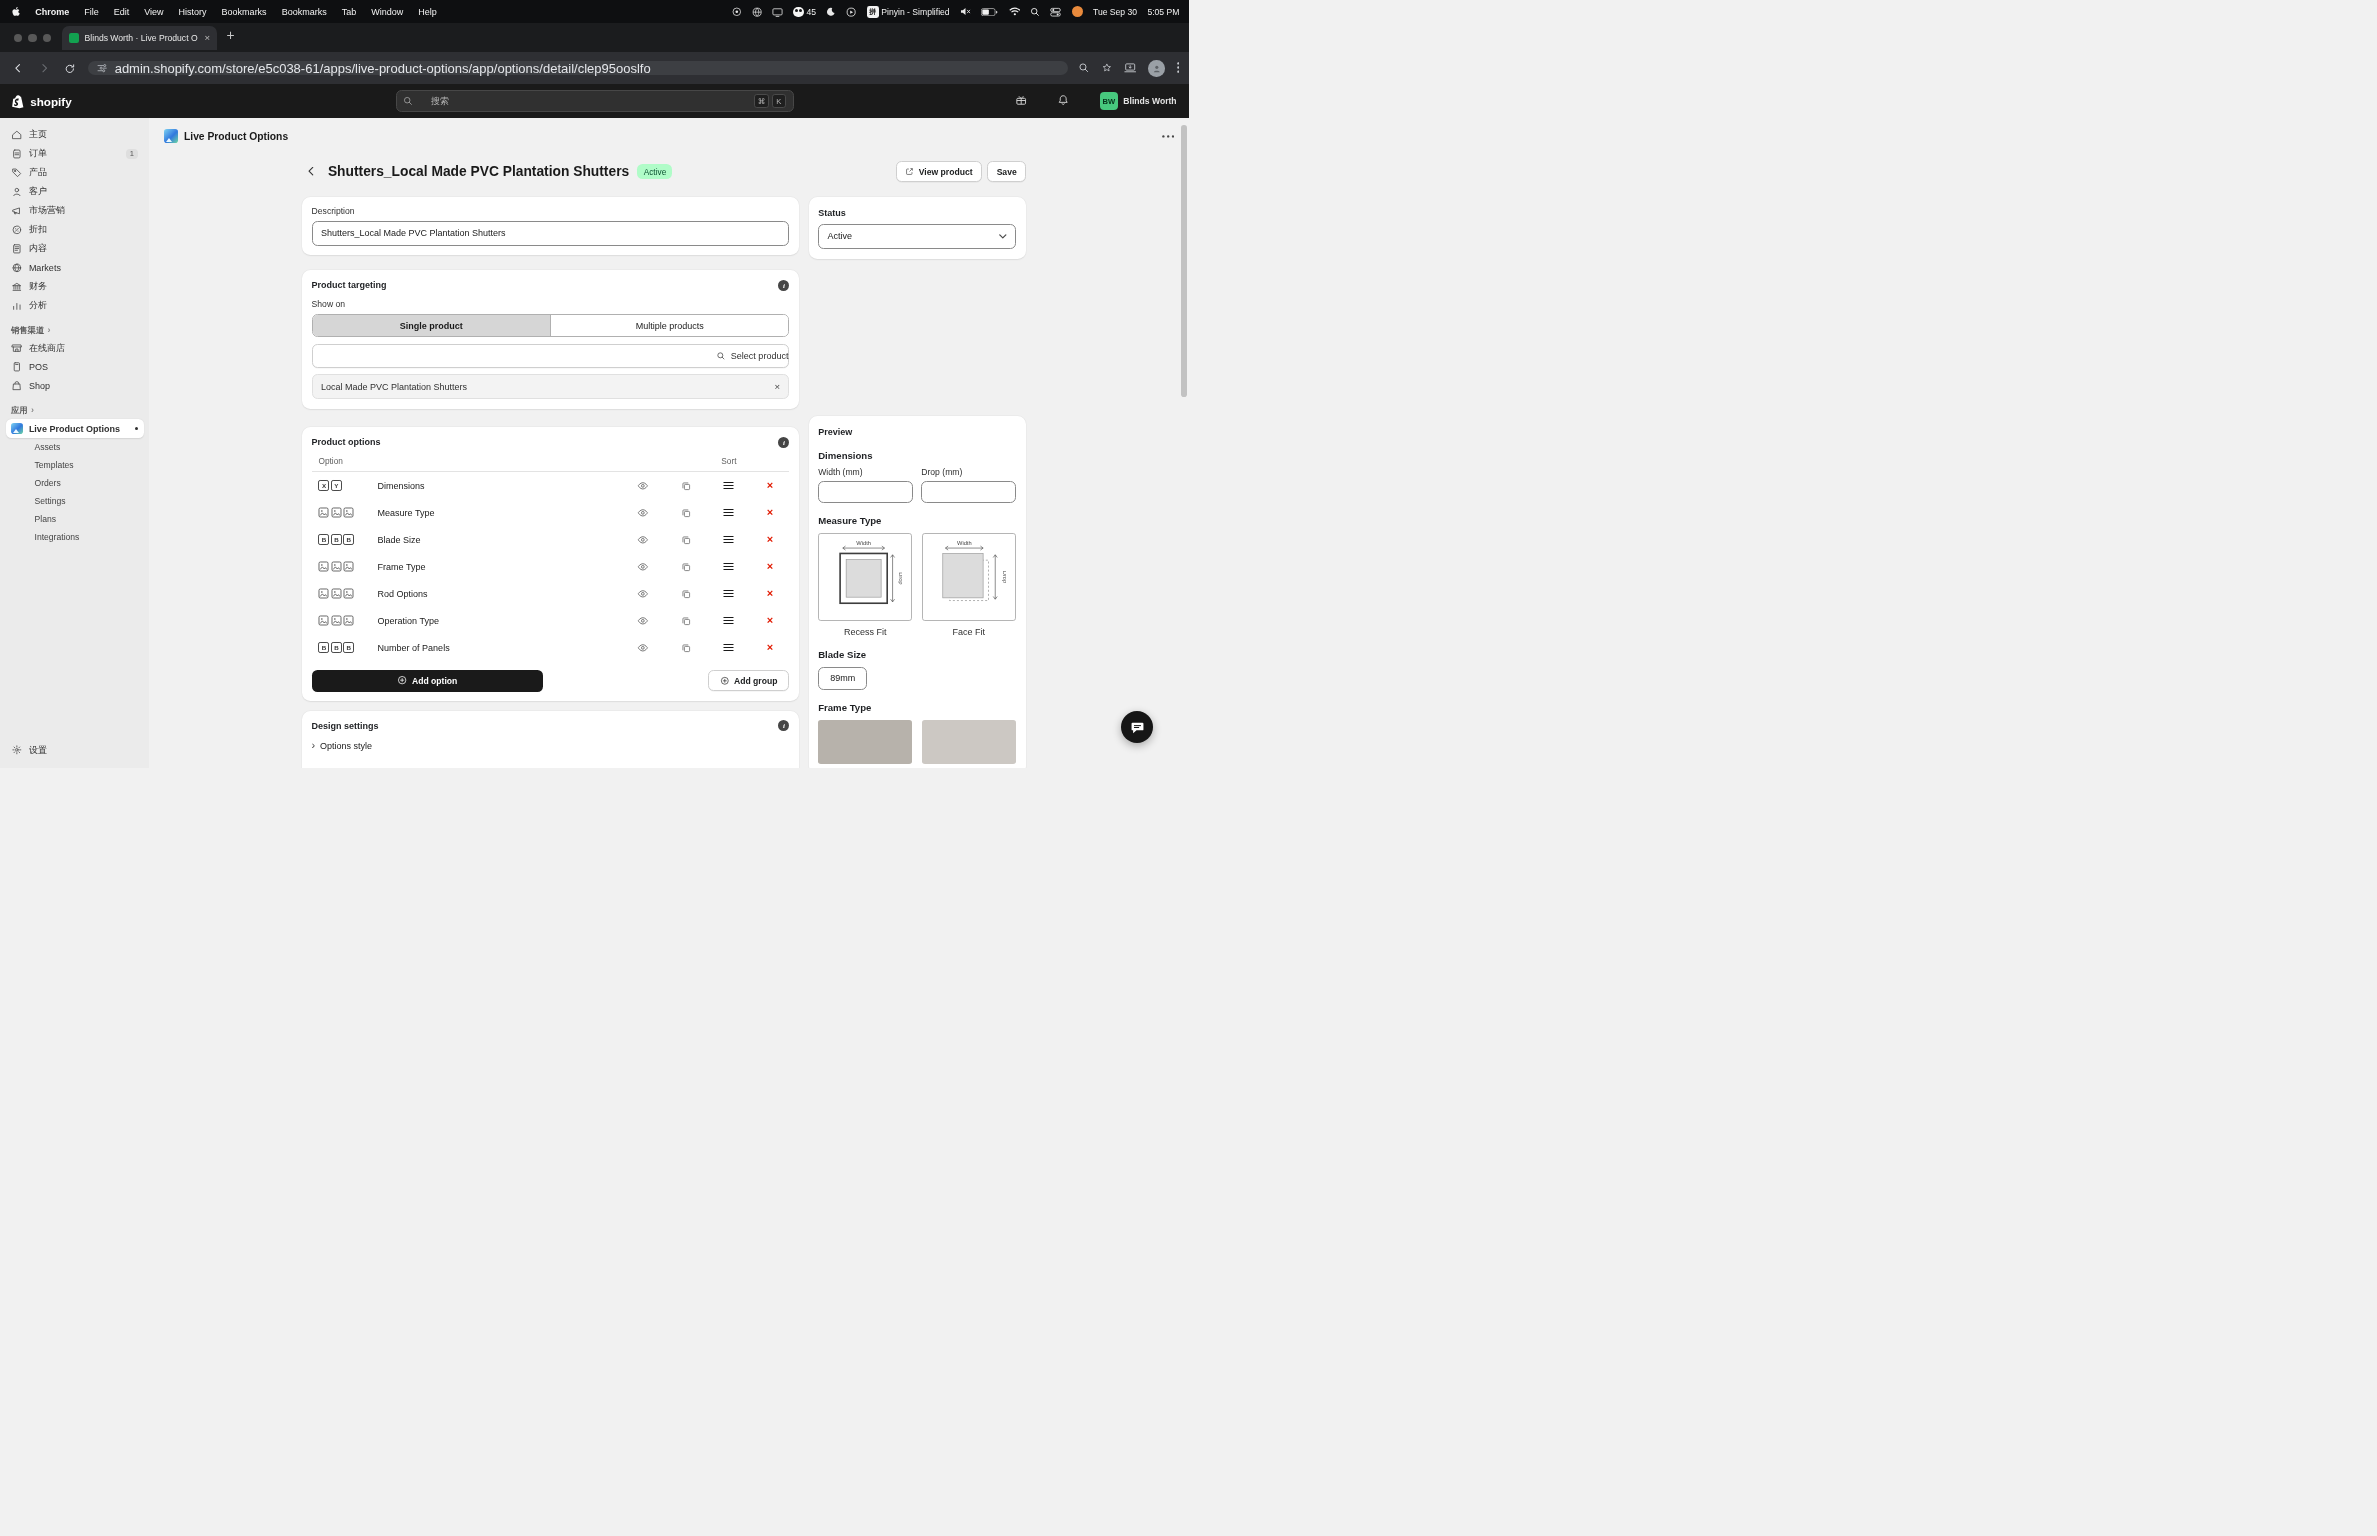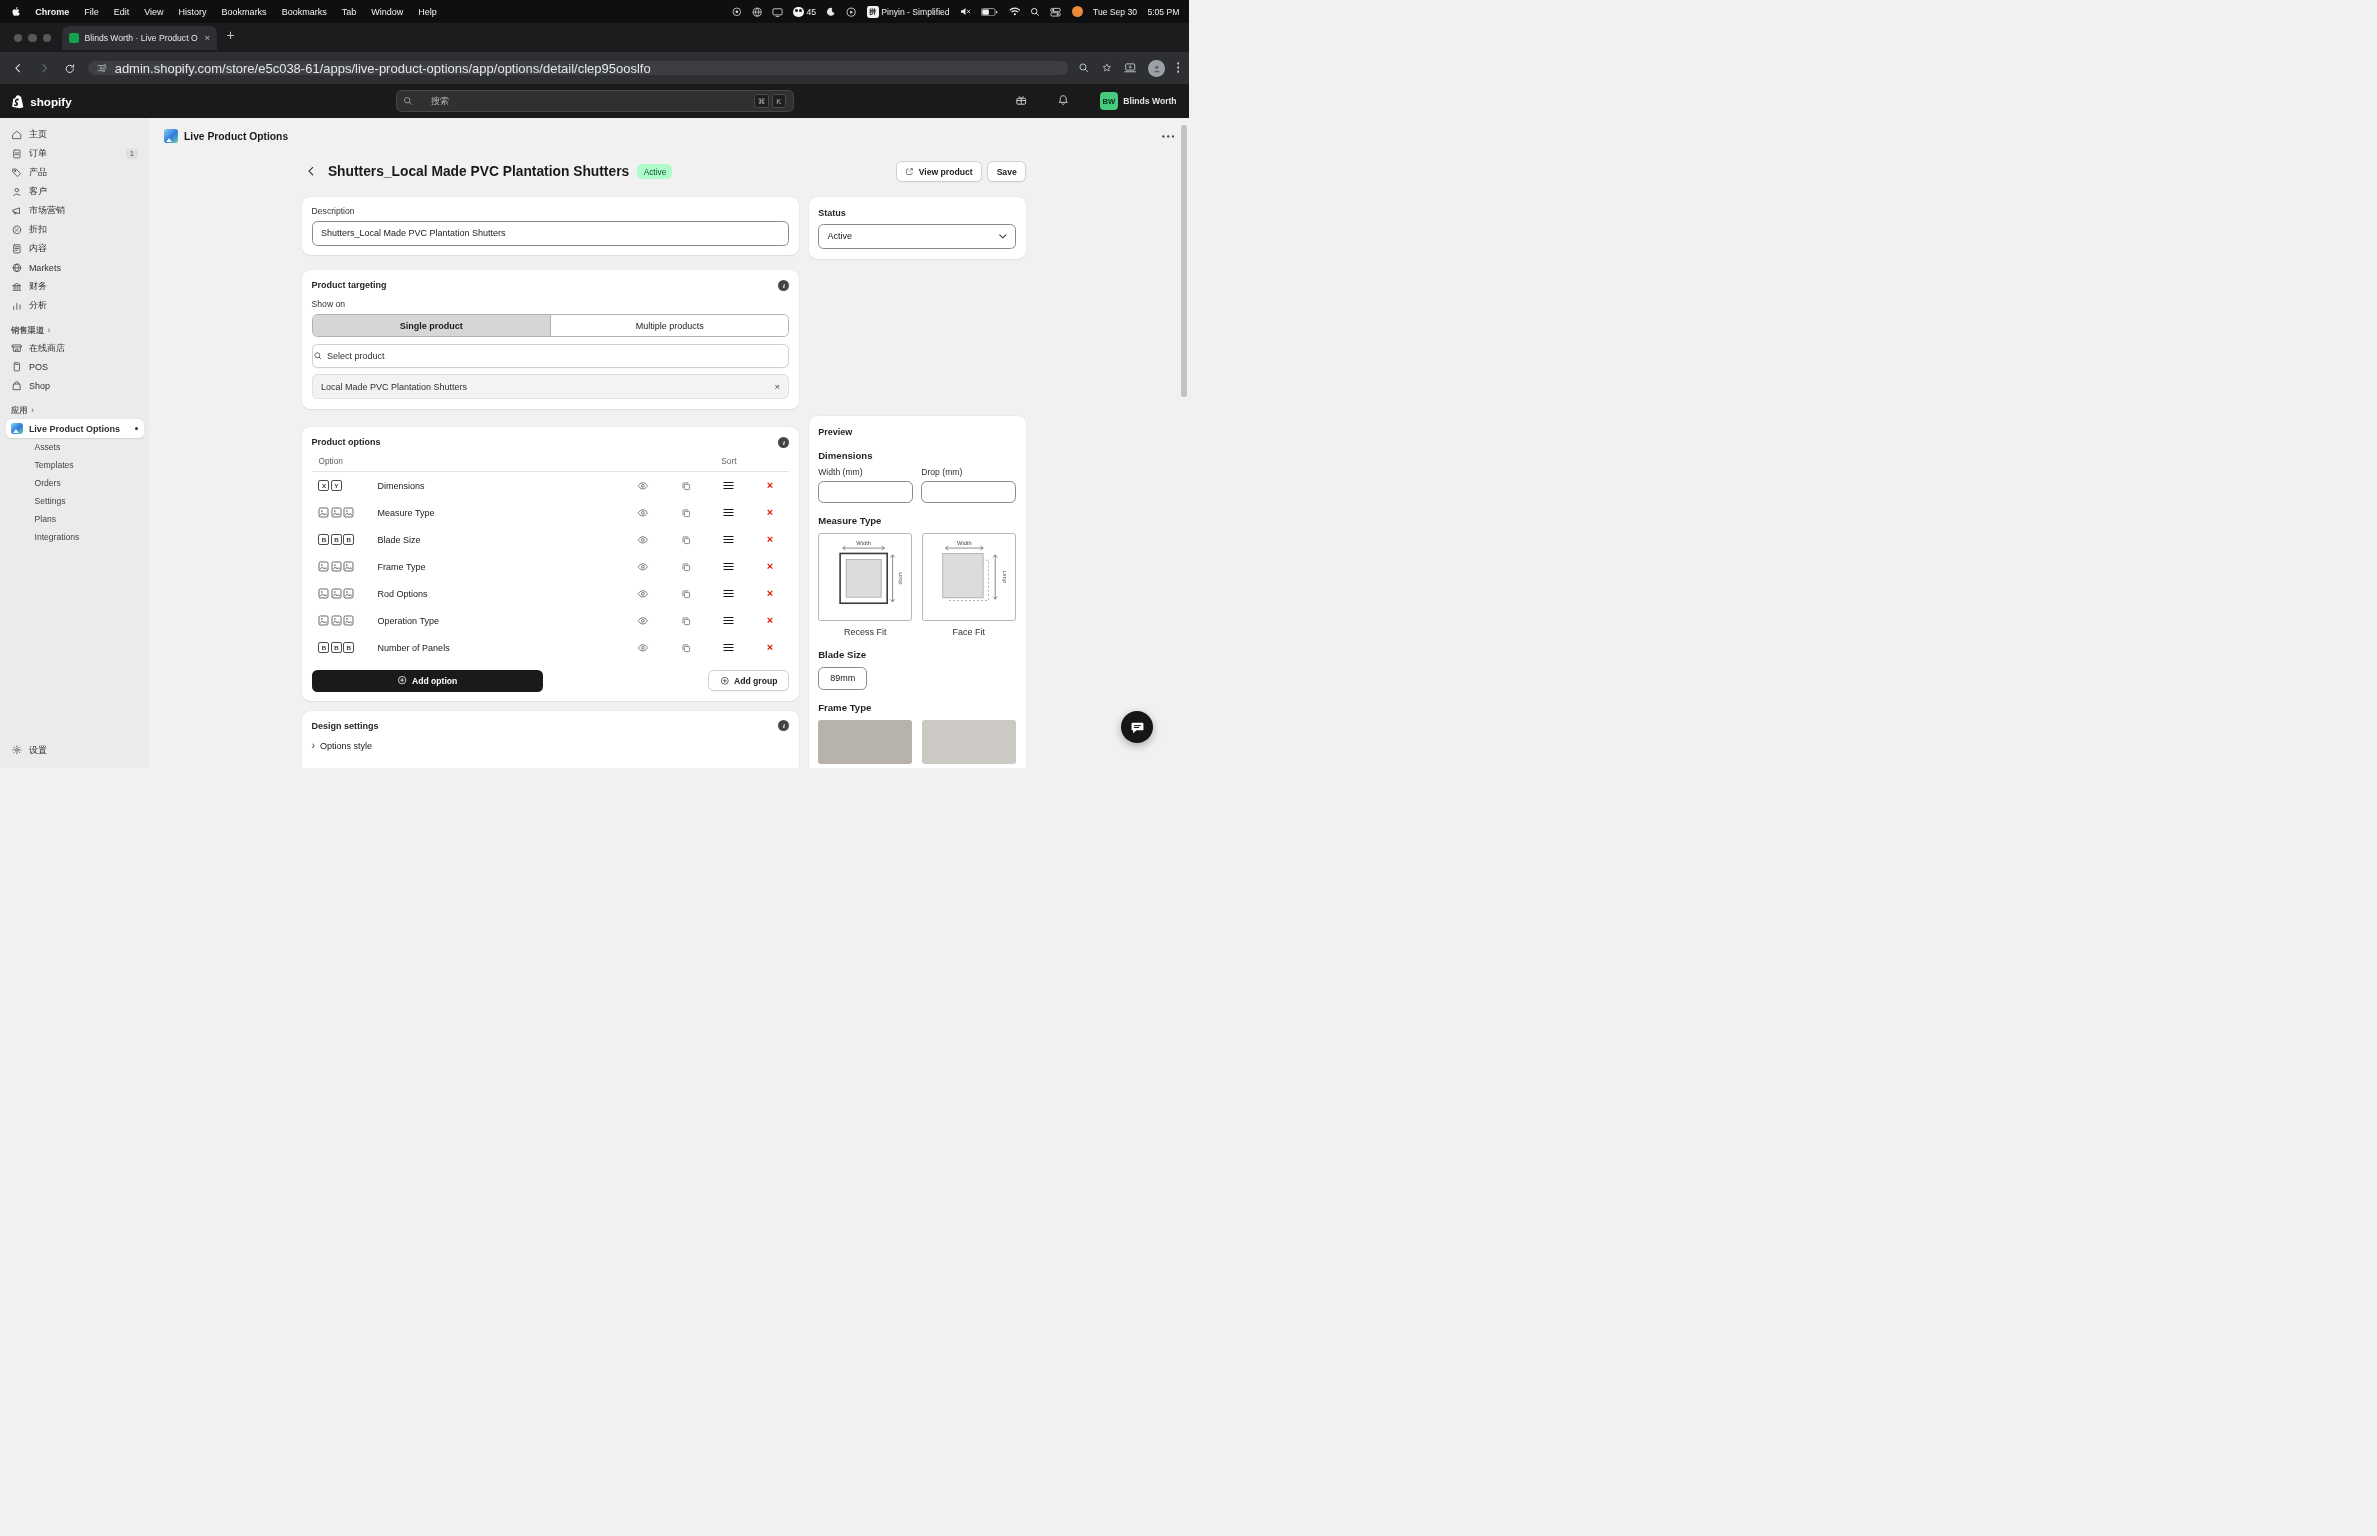--- a/index.html
+++ b/index.html
@@ -89,21 +89,21 @@
   .card-head{display:flex;align-items:center;justify-content:space-between}
   .info-i{width:11px;height:11px;border-radius:50%;background:#454545;color:#fff;font-size:6.9px;font-weight:700;display:flex;align-items:center;justify-content:center;font-family:"Liberation Serif",serif;font-style:italic}
   .field-label{font-size:8.6px;color:#303030;margin-bottom:4.1px}
   .text-input{width:100%;height:25px;border:0.7px solid #8a8a8a;border-radius:5.5px;padding:0 8.3px;font-size:9px;color:#1a1a1a;background:#fff;font-family:inherit}
   .select{height:25px;border:0.7px solid #8a8a8a;border-radius:5.5px;display:flex;align-items:center;justify-content:space-between;padding:0 8.3px;font-size:9px;color:#1a1a1a;background:#fff;margin-top:5.5px}
   .show-on{font-size:8.6px;color:#303030;margin-top:8.3px}
   .seg{display:flex;height:23.4px;border:0.7px solid #b0b0b0;border-radius:5.5px;overflow:hidden;margin-top:4.8px}
   .seg-item{flex:1;display:flex;align-items:center;justify-content:center;font-size:9px;color:#1a1a1a;background:#fff}
   .seg-item.selected{background:#d6d6d6;font-weight:600}
   .seg-item + .seg-item{border-left:0.7px solid #b0b0b0}
-  .select-product-btn{margin-top:6.9px;height:23.4px;border:0.7px solid #cfcfcf;border-radius:5.5px;background:#fff;display:flex;align-items:center;justify-content:flex-start;gap:4.8px;font-size:9px;color:#303030;box-shadow:0 0.7px 0 rgba(0,0,0,.04)}
+  .select-product-btn{margin-top:6.9px;height:23.4px;border:0.7px solid #cfcfcf;border-radius:5.5px;background:#fff;display:flex;align-items:center;justify-content:flex-end;gap:4.8px;font-size:9px;color:#303030;box-shadow:0 0.7px 0 rgba(0,0,0,.04)}
   .chip{margin-top:6.9px;height:25px;background:#f3f3f3;border:0.7px solid #e0e0e0;border-radius:5.5px;display:flex;align-items:center;padding:0 8.3px;font-size:9px;color:#303030}
   .chip .x{margin-left:auto;color:#444;font-size:9.6px}
 
   .opt-grid-head{display:grid;grid-template-columns:66px 1fr 43px 43px 43px 39px;align-items:center;height:20.6px;border-bottom:0.7px solid #e3e3e3;margin-top:4.1px;font-size:8.3px;color:#616161}
   .opt-row{display:grid;grid-template-columns:66px 1fr 43px 43px 43px 39px;align-items:center;height:27px}
   .thumbs{display:flex;gap:1.4px;padding-left:6.9px}
   .thumb-letter{width:11px;height:11px;border:1px solid #4a4a4a;border-radius:2.1px;font-size:6.2px;font-weight:700;color:#333;display:flex;align-items:center;justify-content:center;background:#fff}
   .thumb-img{width:11px;height:11px}
   .thumb-img rect,.thumb-img path{fill:none;stroke:#4a4a4a;stroke-width:1.5}
   .thumb-img circle{fill:#4a4a4a}

